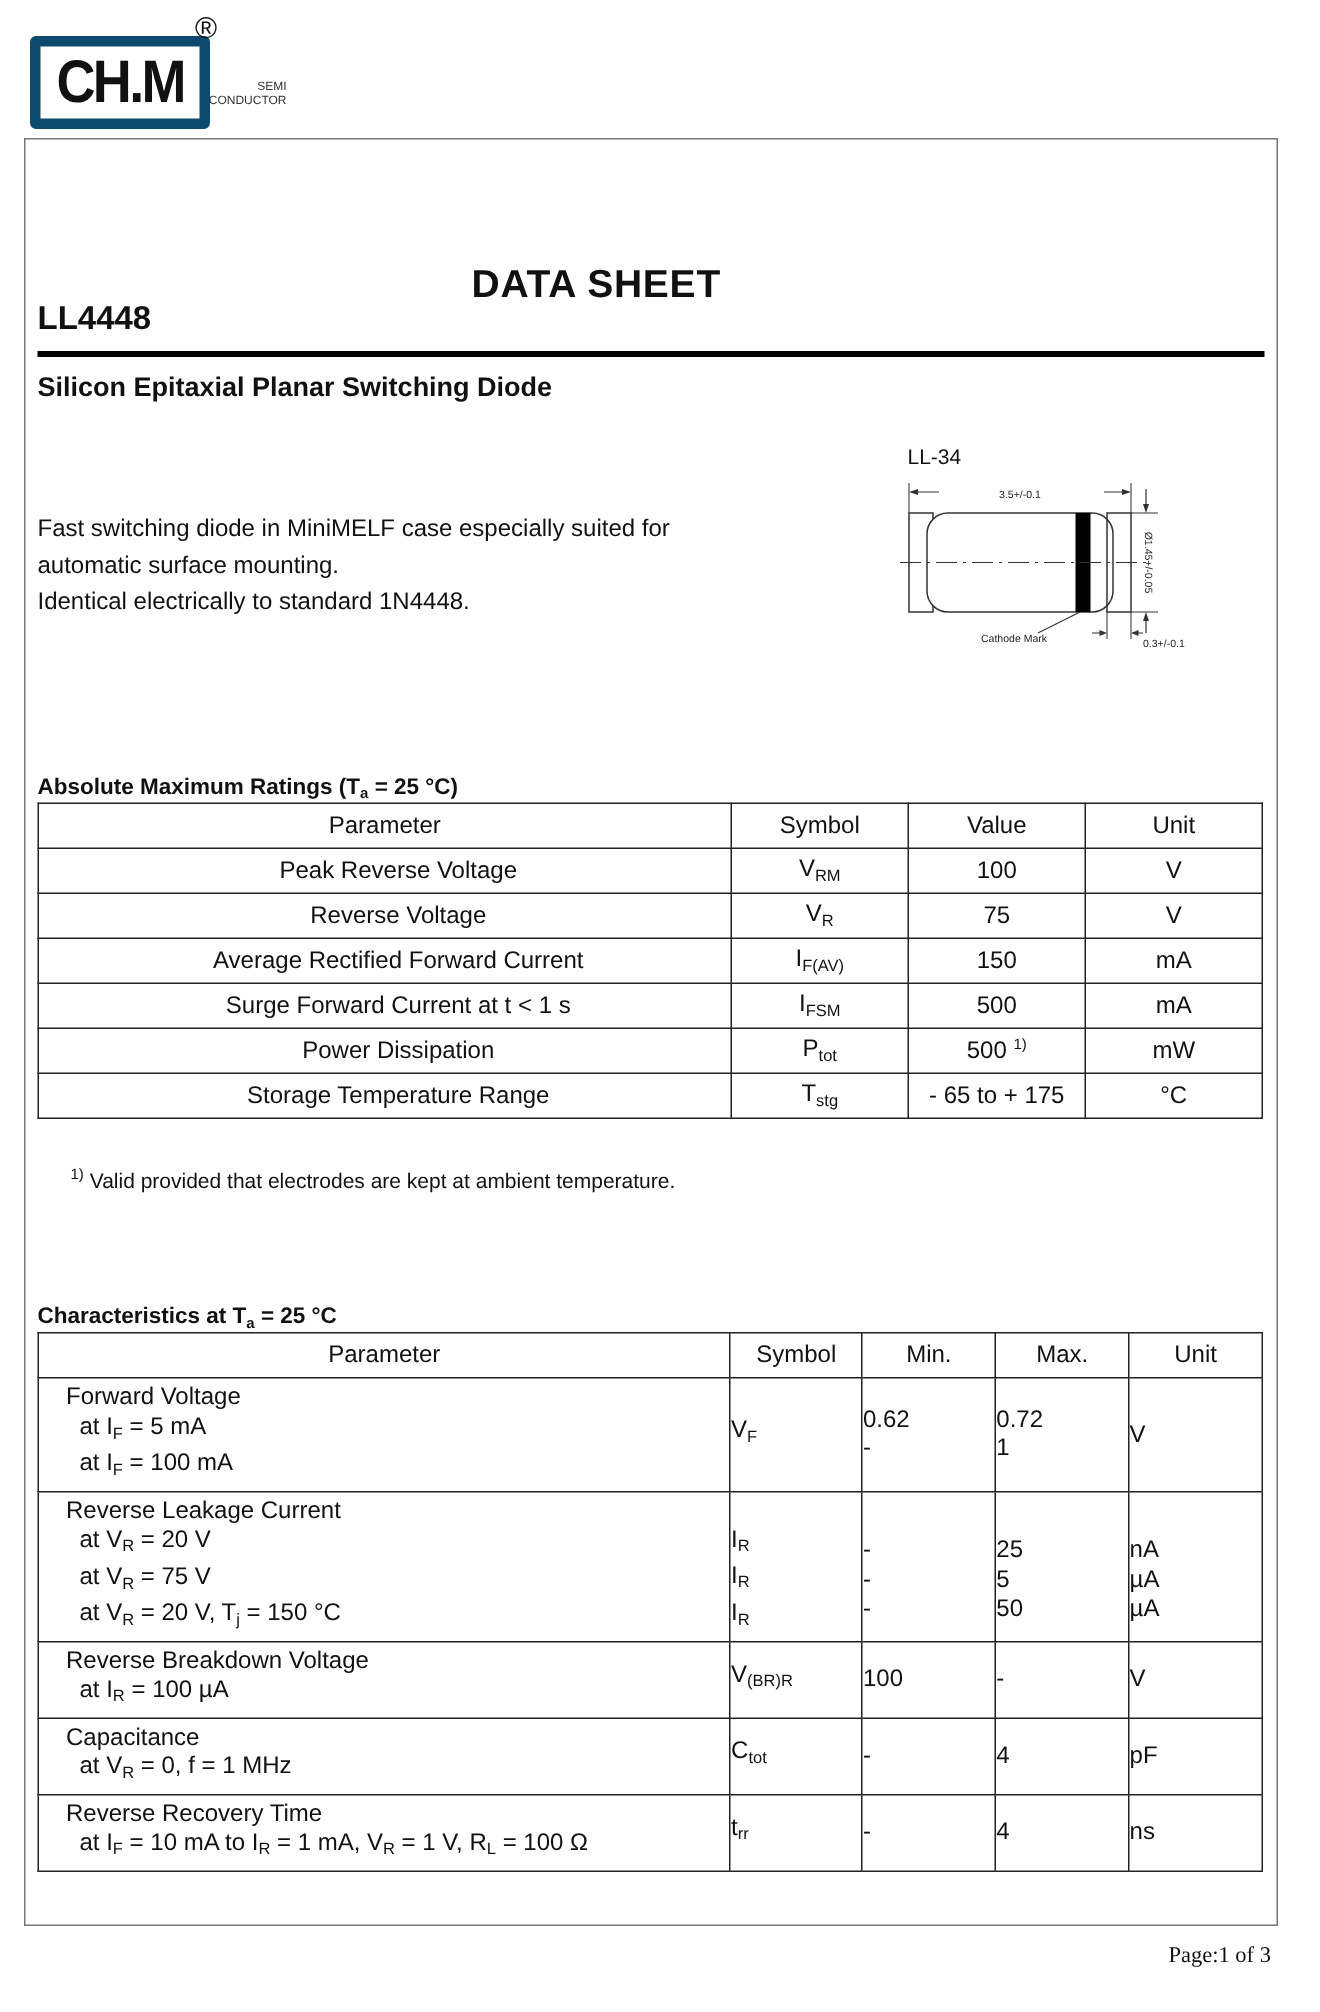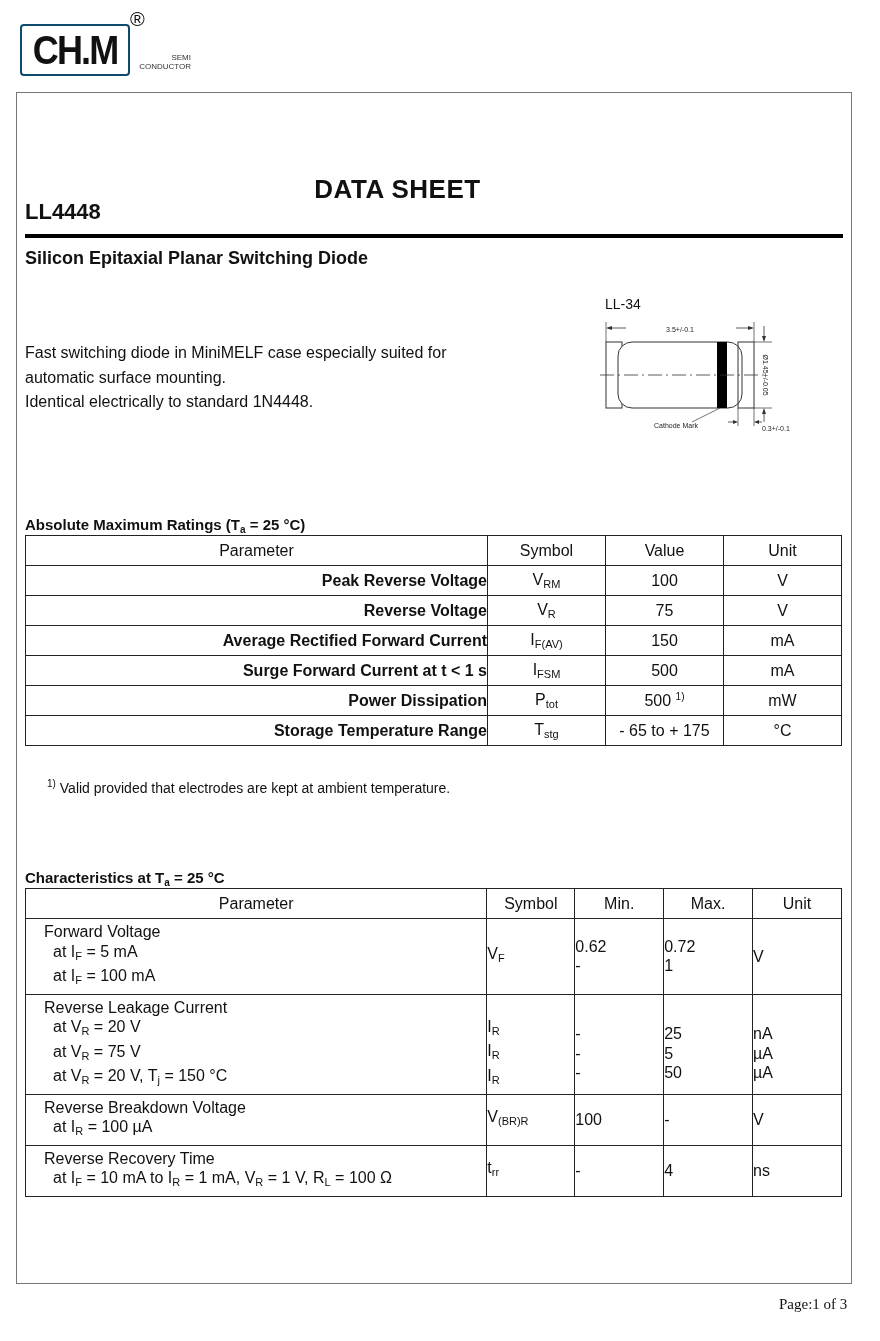--- a/index.html
+++ b/index.html
@@ -1,36 +1,36 @@
 <!DOCTYPE html>
 <html><head>
 <meta charset="utf-8">
 <style>
   html, body { margin: 0; padding: 0; background: #ffffff; }
   body { width: 880px; height: 1341px; position: relative; font-family: "Liberation Sans", sans-serif; color: #111; overflow: hidden; }
   .logo { position: absolute; left: 20px; top: 8px; width: 190px; height: 70px; }
-  .logo-box { position: absolute; left: 0; top: 16px; width: 106px; height: 48px; border: 2px solid #0c4a6e; border-radius: 4px; display: flex; align-items: center; justify-content: center; }
+  .logo-box { position: absolute; left: 0; top: 16px; width: 106px; height: 48px; border: 7px solid #0c4a6e; border-radius: 4px; display: flex; align-items: center; justify-content: center; }
   .logo-text { font-family: "Liberation Sans", sans-serif; font-weight: bold; font-size: 40px; letter-spacing: -2px; color: #111; transform: scaleX(0.9); }
   .logo-reg { position: absolute; left: 110px; top: 0; font-size: 20px; color: #111; }
   .logo-sub { position: absolute; left: 115px; top: 45px; font-size: 8px; line-height: 9px; color: #333; text-align: right; width: 56px; }
   .frame { position: absolute; left: 16px; top: 92px; width: 836px; height: 1192px; border: 1px solid #777; box-sizing: border-box; }
   .title { position: absolute; left: 0; width: 795px; top: 143px; text-align: center; font-size: 26px; font-weight: bold; letter-spacing: 0.5px; margin-top: 31px; }
   .part { position: absolute; left: 25px; top: 199px; font-size: 22px; font-weight: bold; }
   .rule { position: absolute; left: 25px; top: 234px; width: 818px; height: 4px; background: #000; }
   .subtitle { position: absolute; left: 25px; top: 248px; font-size: 18px; font-weight: bold; }
   .desc { position: absolute; left: 25px; top: 305px; font-size: 16px; line-height: 24.5px; margin-top: 36px; }
   .pkg { position: absolute; left: 596px; top: 296px; width: 220px; height: 190px; }
   .pkg-label { position: absolute; left: 9px; top: 0; font-size: 14px; }
   .pkg-cap { position: absolute; left: 0; top: 148px; width: 176px; text-align: center; font-size: 11px; font-weight: bold; line-height: 17px; }
   .sec-title { position: absolute; left: 25px; font-size: 15px; font-weight: bold; }
   .sec-title sub { font-size: 10px; }
   table { position: absolute; left: 25px; border-collapse: collapse; font-size: 16px; }
   td, th { border: 1.5px solid #222; font-weight: normal; padding: 0; }
   .amr td, .amr th { height: 29px; text-align: center; }
-  .amr td.param { text-align: right; padding-left: 18px; font-weight: bold; }
+  .amr td.param { text-align: center; padding-left: 18px; }
   sub { font-size: 11px; vertical-align: -3px; }
   sup { font-size: 10px; vertical-align: 6px; }
   .note { position: absolute; left: 47px; top: 778px; font-size: 14px; }
   .ch th { height: 29px; text-align: center; }
   .ch td { text-align: left; vertical-align: middle; line-height: 19.5px; padding: 3px 0; }
   .ch td.param { text-align: left; padding-left: 18px; }
   .ch .sub-line { padding-left: 9px; display: block; }
   .ch .line { display: block; }
   .page { position: absolute; left: 779px; top: 1296px; font-family: "Liberation Serif", serif; font-size: 15px; }
 </style>
@@ -235,20 +235,30 @@
     <td class="param">
       <span class="line">Reverse Breakdown Voltage</span>
       <span class="sub-line"><span>at I</span><sub>R</sub><span> = 100 µA</span></span>
     </td>
     <td><span>V</span><sub>(BR)R</sub></td>
     <td>100</td>
     <td>-</td>
     <td>V</td>
   </tr>
 
+  <tr style="height:48px">
+    <td class="param">
+      <span class="line">Capacitance</span>
+      <span class="sub-line"><span>at V</span><sub>R</sub><span> = 0, f = 1 MHz</span></span>
+    </td>
+    <td><span>C</span><sub>tot</sub></td>
+    <td>-</td>
+    <td>4</td>
+    <td>pF</td>
+  </tr>
 
   <tr style="height:48px">
     <td class="param">
       <span class="line">Reverse Recovery Time</span>
       <span class="sub-line"><span>at I</span><sub>F</sub><span> = 10 mA to I</span><sub>R</sub><span> = 1 mA, V</span><sub>R</sub><span> = 1 V, R</span><sub>L</sub><span> = 100 Ω</span></span>
     </td>
     <td><span>t</span><sub>rr</sub></td>
     <td>-</td>
     <td>4</td>
     <td>ns</td>

